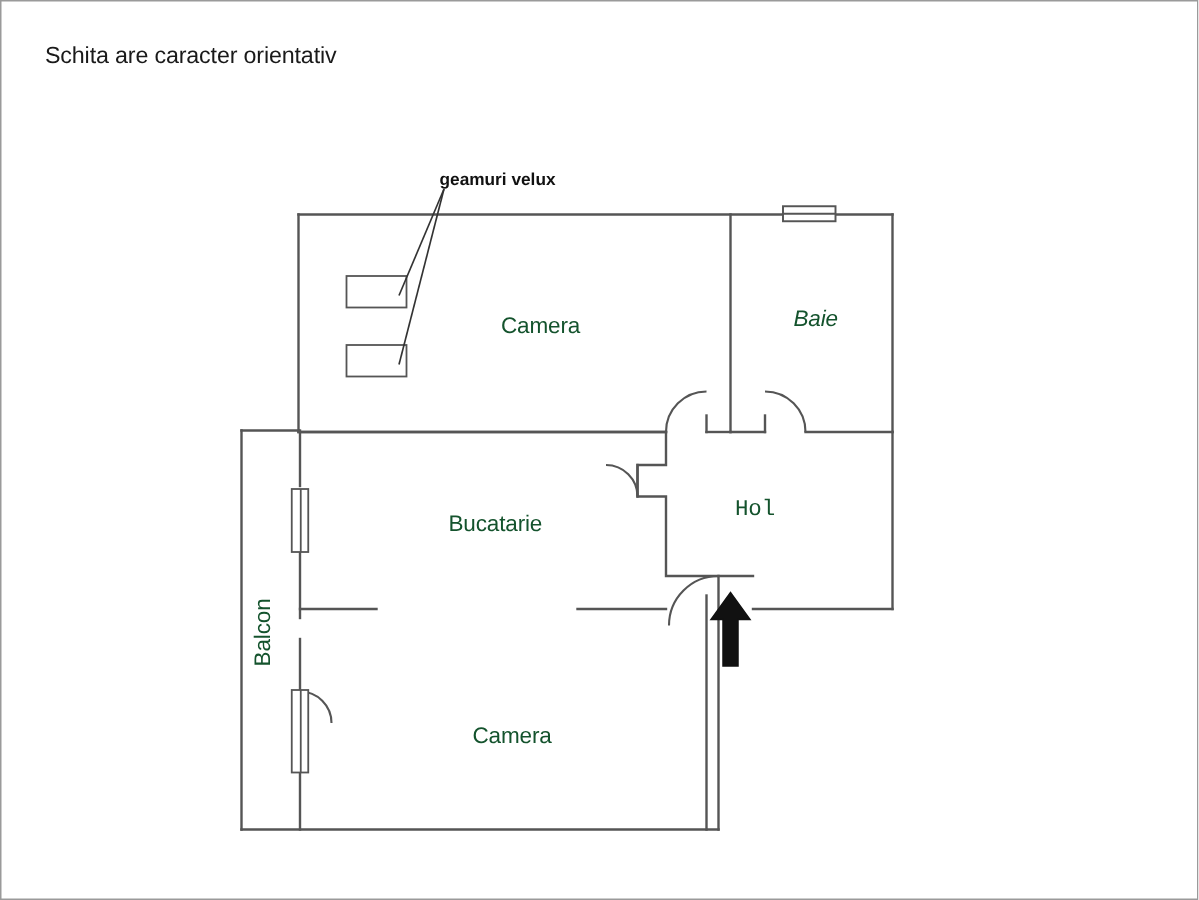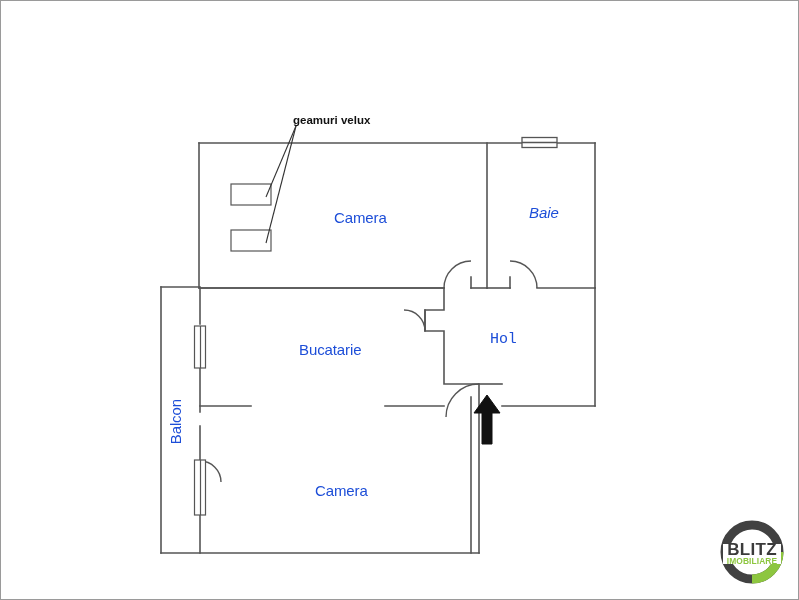--- a/index.html
+++ b/index.html
@@ -32,21 +32,21 @@
   #plan-svg {
     position: absolute;
     left: 0;
     top: 0;
     width: 799px;
     height: 600px;
   }
   .room-label {
     position: absolute;
     font-size: 15px;
-    color: #1d4ed8;
+    color: #14532d;
     white-space: nowrap;
     letter-spacing: -0.1px;
   }
   .room-label.vertical {
     writing-mode: vertical-rl;
     transform: rotate(180deg);
     transform-origin: center;
   }
   .annot-label {
     position: absolute;
@@ -75,20 +75,21 @@
     font-weight: bold;
     font-size: 8.4px;
     letter-spacing: 0.1px;
   }
 </style>
 </head>
 <body>
 
 <div id="page">
 
+  <div id="title">Schita are caracter orientativ</div>
 
   <svg id="plan-svg" viewBox="0 0 799 600">
     <g fill="none" stroke="#555555" stroke-width="1.6" stroke-linecap="square">
 
       <g>
         <line x1="198" y1="142" x2="521" y2="142"></line>
         <line x1="556" y1="142" x2="594" y2="142"></line>
       </g>
 
       <line x1="198" y1="142" x2="198" y2="286"></line>
@@ -198,26 +199,14 @@
   <div class="room-label" style="left:298px; top:340px;">Bucatarie</div>
 
   <div class="room-label" style="left:489px; top:330px;font-family:Liberation Mono, monospace;">Hol</div>
 
   <div class="room-label" style="left:314px; top:481px;">Camera</div>
 
   <div class="room-label vertical" style="left:166px; top:398px;">Balcon</div>
 
   <div class="annot-label" style="left:292px; top:113px;">geamuri velux</div>
 
-  <div id="logo">
-    <svg width="70" height="70" viewBox="0 0 70 70">
-
-      <circle cx="35" cy="35" r="27" fill="none" stroke="#414141" stroke-width="9"></circle>
-
-      <path d="M 35 62 A 27 27 0 0 0 62 35" fill="none" stroke="#8dc63f" stroke-width="9"></path>
-
-      <rect x="6" y="27" width="58" height="20" fill="#ffffff"></rect>
-      <text class="logo-text-main" x="35" y="38" text-anchor="middle" fill="#3b3b3b">BLITZ</text>
-      <text class="logo-text-sub" x="35" y="47" text-anchor="middle" fill="#8dc63f">IMOBILIARE</text>
-    </svg>
-  </div>
 
 </div>
 
 </body></html>

